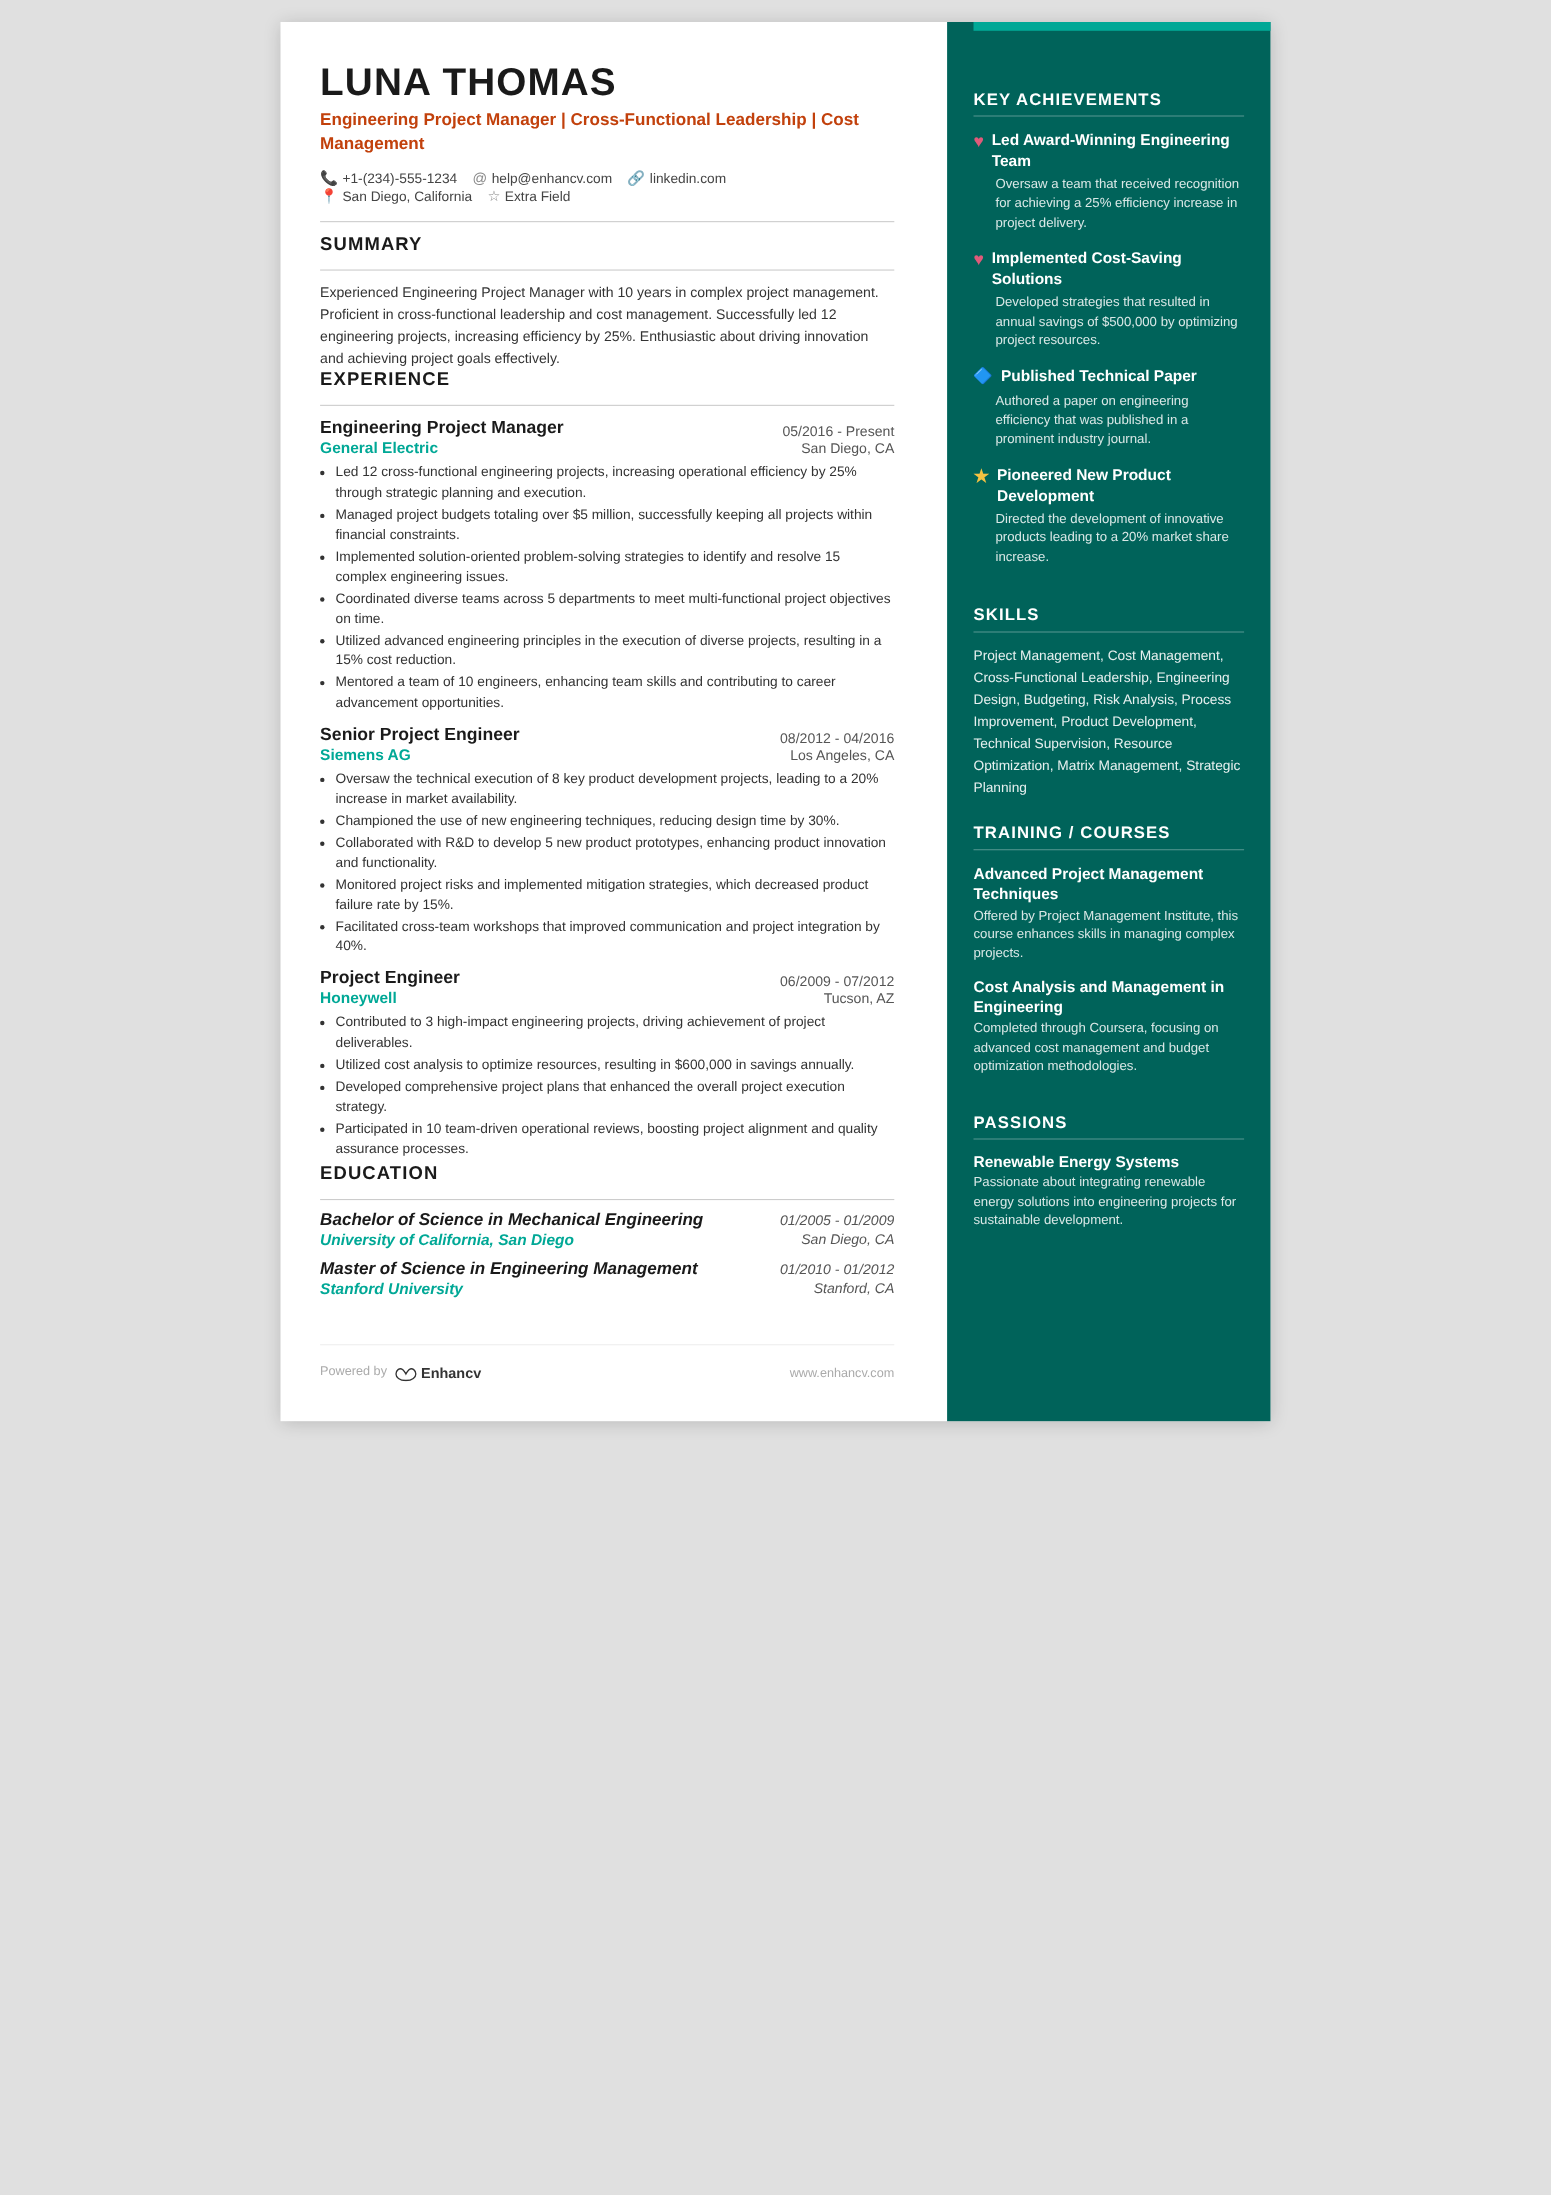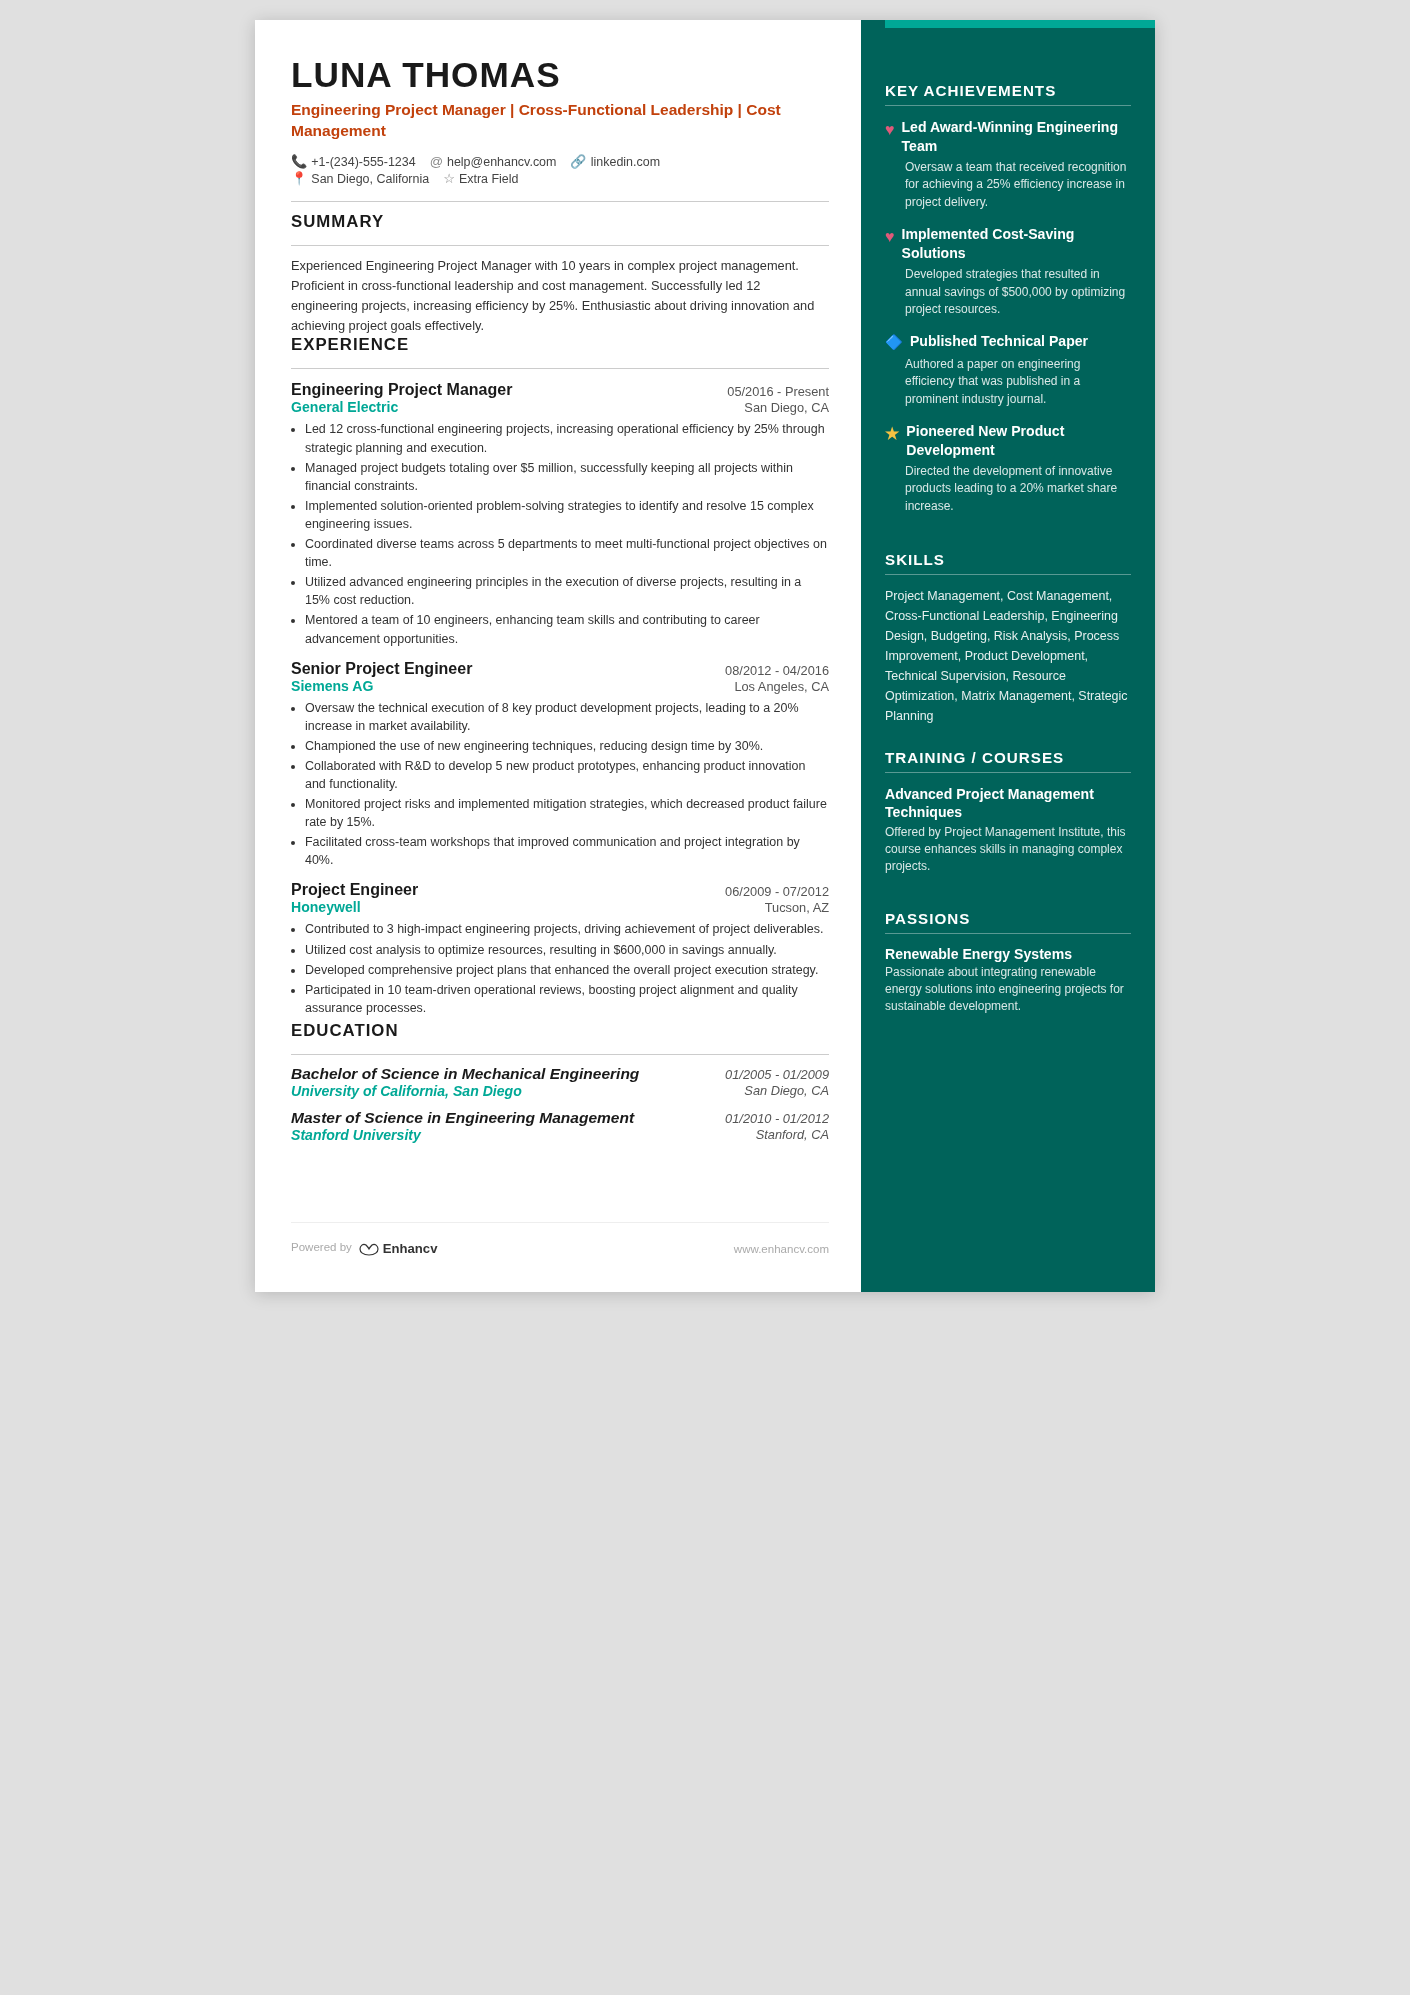--- a/index.html
+++ b/index.html
@@ -17,21 +17,21 @@
       min-height: 1272px;
       background: #fff;
       display: flex;
       flex-direction: row;
       position: relative;
       box-shadow: 0 2px 16px rgba(0,0,0,0.18);
     }
     
     .left-col {
       flex: 1 1 0;
-      padding: 36px 32px 36px 36px;
+      padding: 36px 48px 36px 36px;
       display: flex;
       flex-direction: column;
     }
     
     .right-col {
       width: 294px;
       min-width: 240px;
       background: #00635a;
       color: #fff;
       padding: 32px 24px 32px 24px;
@@ -469,20 +469,24 @@
 
     <div>
       <div class="right-section-title">TRAINING / COURSES</div>
       <hr class="right-divider">
 
       <div class="training-item">
         <div class="training-title">Advanced Project Management Techniques</div>
         <div class="training-desc">Offered by Project Management Institute, this course enhances skills in managing complex projects.</div>
       </div>
 
+      <div class="training-item">
+        <div class="training-title">Cost Analysis and Management in Engineering</div>
+        <div class="training-desc">Completed through Coursera, focusing on advanced cost management and budget optimization methodologies.</div>
+      </div>
     </div>
 
     <div>
       <div class="right-section-title">PASSIONS</div>
       <hr class="right-divider">
 
       <div>
         <div class="passion-title">Renewable Energy Systems</div>
         <div class="passion-desc">Passionate about integrating renewable energy solutions into engineering projects for sustainable development.</div>
       </div>

